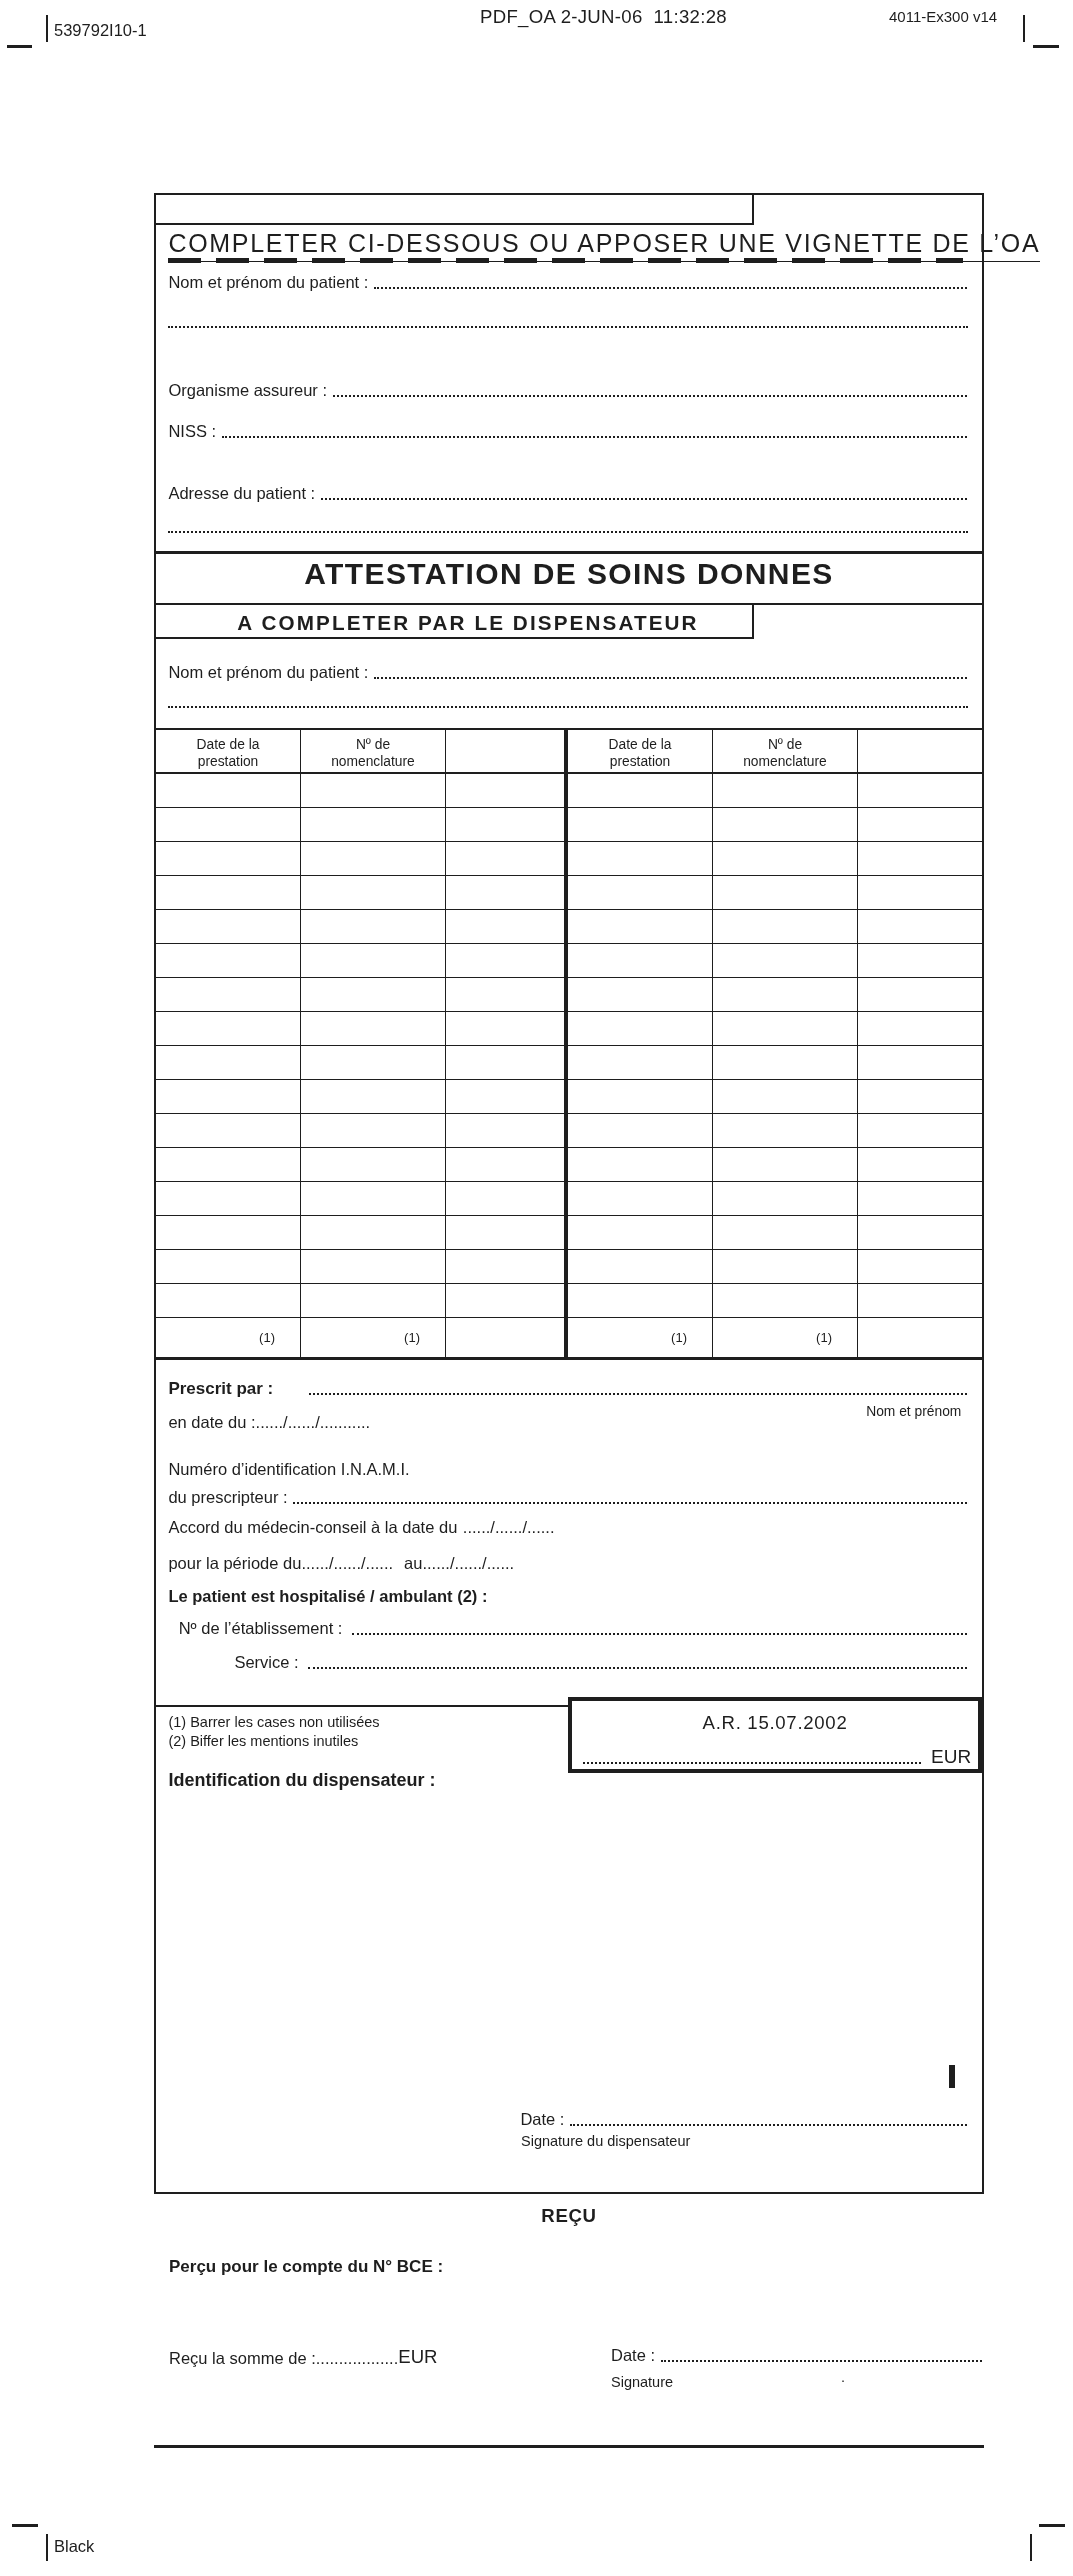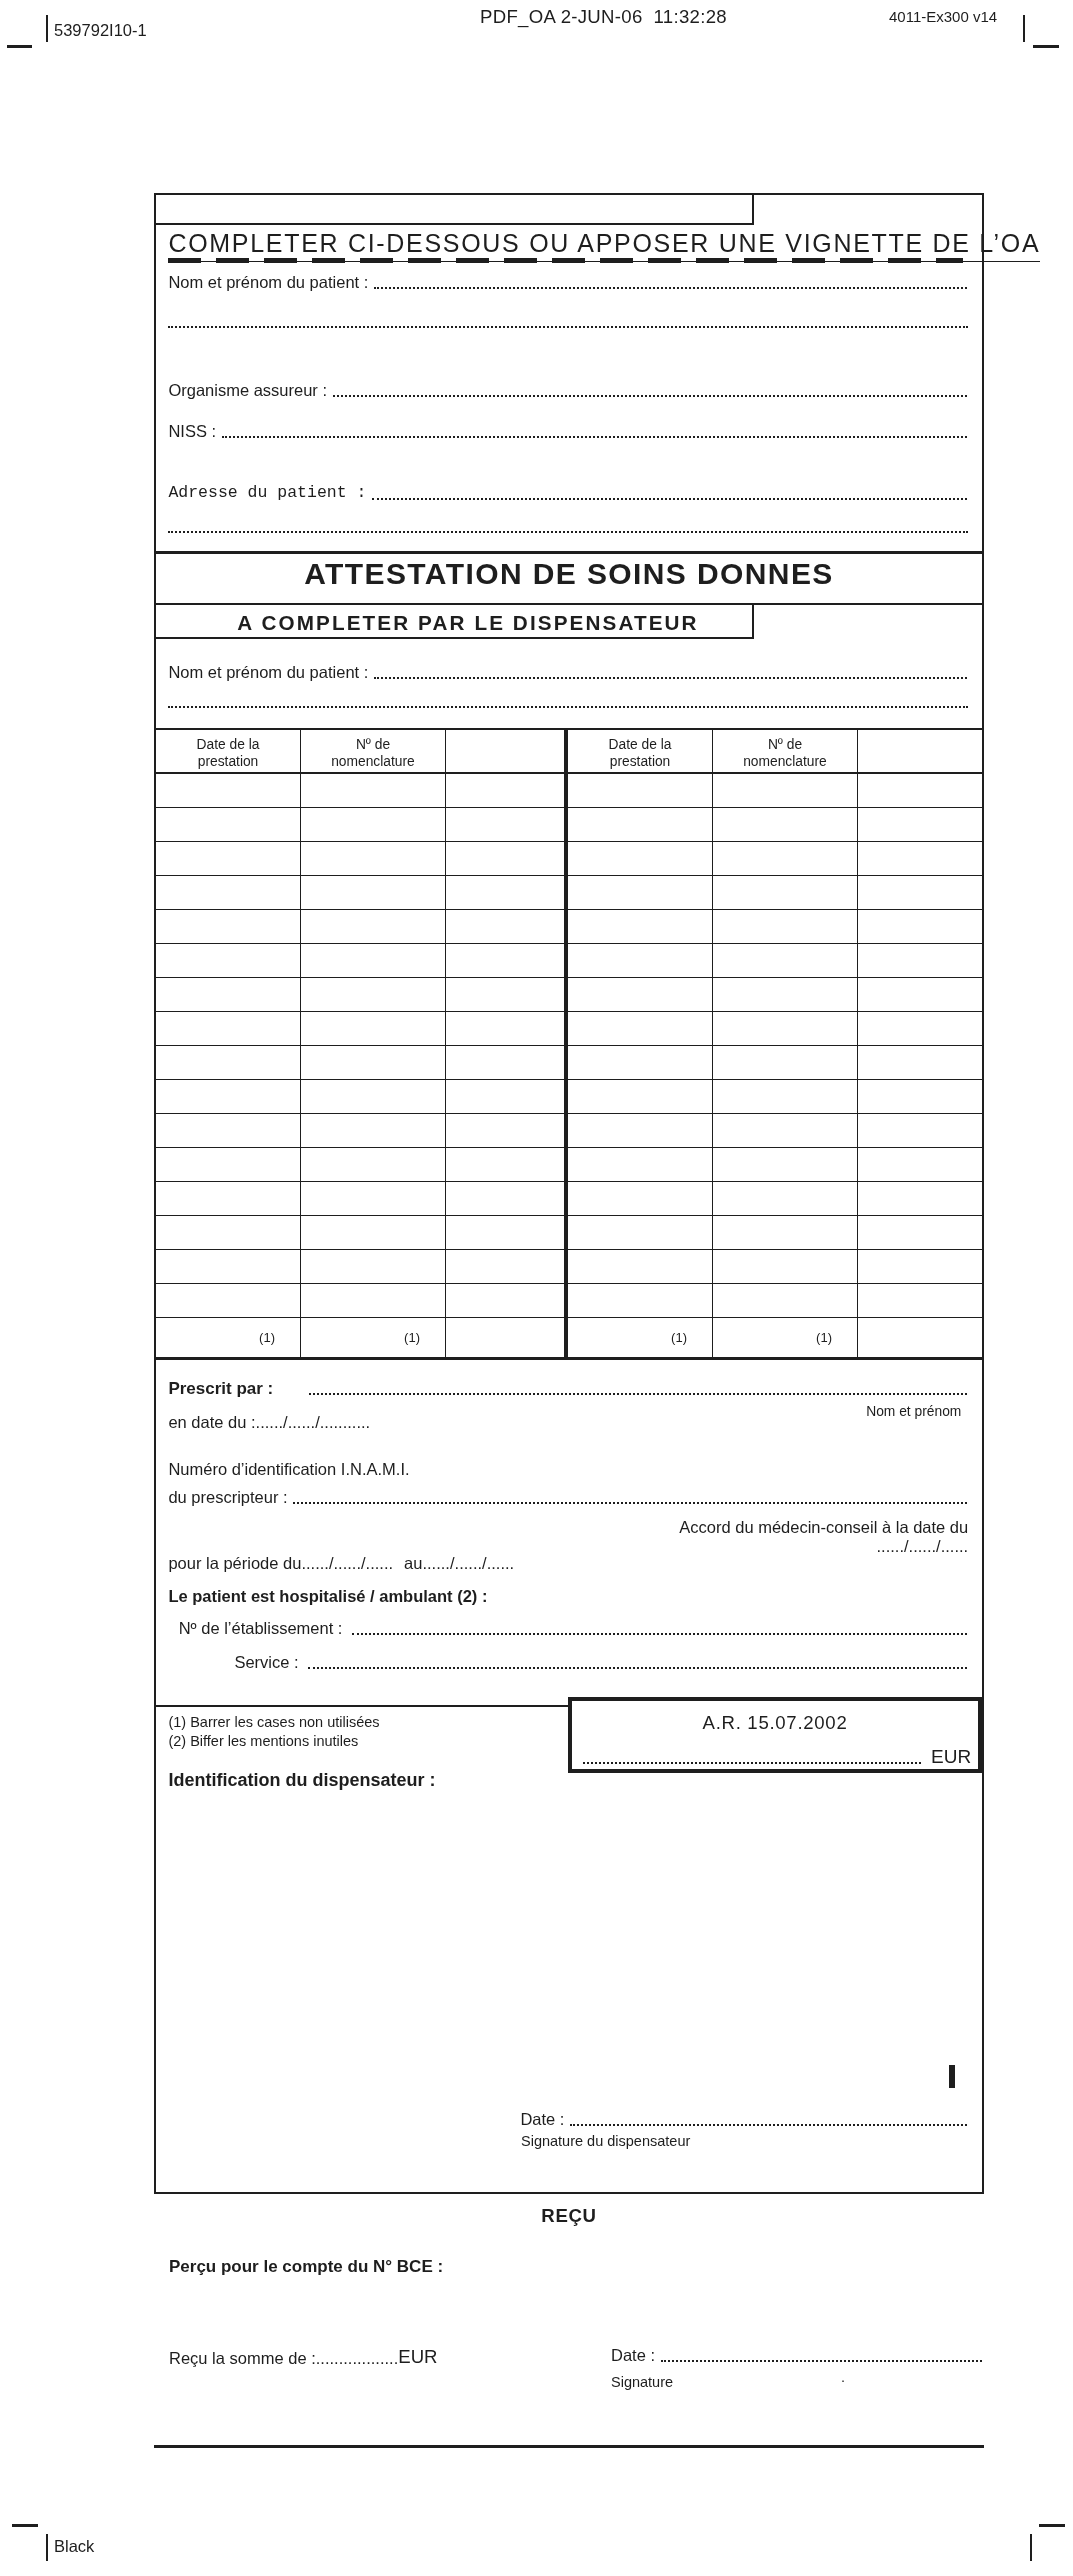--- a/index.html
+++ b/index.html
@@ -140,21 +140,21 @@
     <div class="dotline" style="top:121px;"></div>
 
     <div class="line" style="top:186px;">
       <span class="lbl">Organisme assureur :</span>
       <span class="dotfill"></span>
     </div>
     <div class="line" style="top:227px;">
       <span class="lbl">NISS :</span>
       <span class="dotfill"></span>
     </div>
-    <div class="line" style="top:289px;font-family:Liberation Mono, monospace;">
+    <div class="line" style="top:289px;">
       <span class="lbl">Adresse du patient :</span>
       <span class="dotfill"></span>
     </div>
     <div class="dotline" style="top:326px;"></div>
 
     <div class="rule rule-thick" style="top:356px;"></div>
     <div class="attestation-title">ATTESTATION DE SOINS DONNES</div>
     <div class="rule rule-thin" style="top:408px;"></div>
     <div class="tab tab2">
       <span class="hd">A COMPLETER PAR LE DISPENSATEUR</span>
@@ -304,21 +304,21 @@
       <span class="lbl">en date du :</span>
       <span class="lbl">....../....../...........</span>
     </div>
     <div class="line" style="top:1265px;align-items:center;">
       <span class="lbl">Numéro d’identification I.N.A.M.I.</span>
     </div>
     <div class="line" style="top:1293px;">
       <span class="lbl">du prescripteur :</span>
       <span class="dotfill"></span>
     </div>
-    <div class="line" style="top:1323px;flex-direction:column;">
+    <div class="line" style="top:1323px;">
       <span class="lbl">Accord du médecin-conseil à la date du</span>
       <span class="lbl" style="margin-left:5.5px;">....../....../......</span>
     </div>
     <div class="line" style="top:1359px;">
       <span class="lbl">pour la période du</span>
       <span class="lbl">....../....../......</span>
       <span class="lbl" style="margin-left:11px;">au</span>
       <span class="lbl">....../....../......</span>
     </div>
     <div class="line bold" style="top:1392px;">

